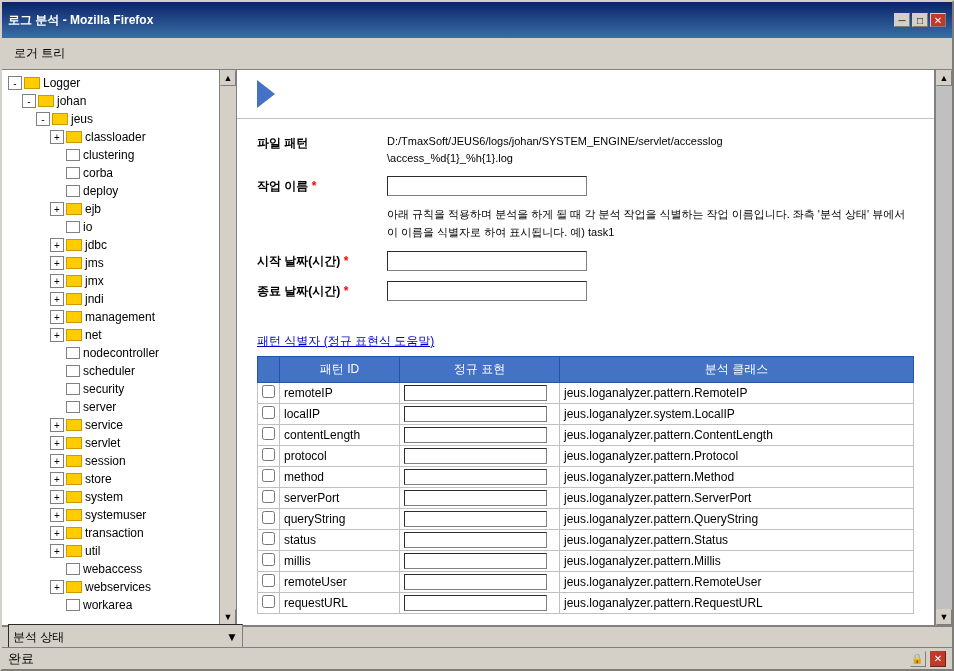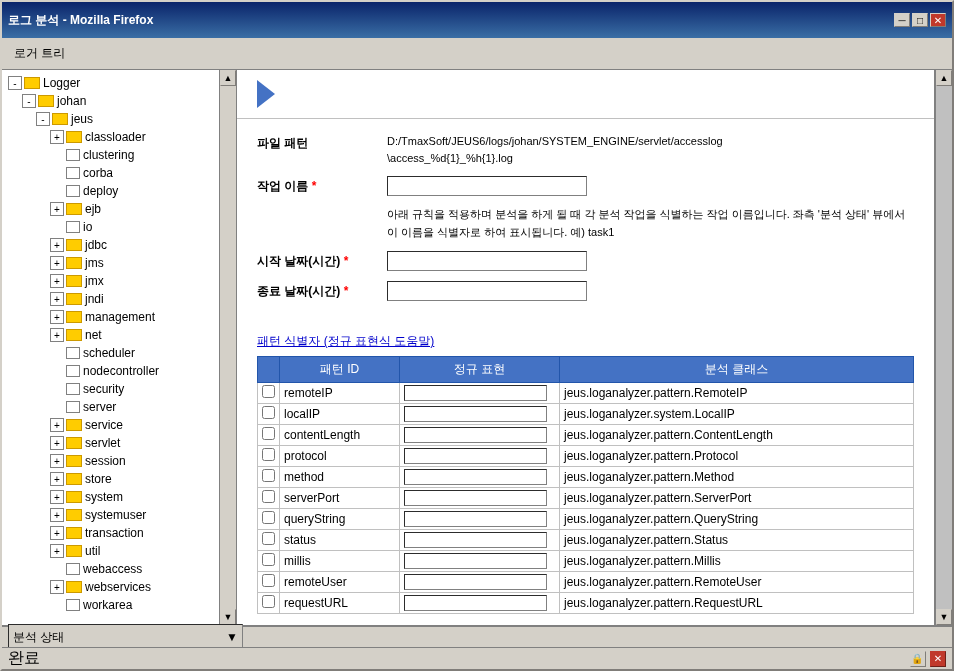--- a/index.html
+++ b/index.html
@@ -225,21 +225,21 @@
     
     .bottom-bar {
       height: 22px;
       background: #d4d0c8;
       border-top: 1px solid #808080;
       display: flex;
       align-items: center;
       justify-content: space-between;
       padding: 0 6px;
     }
-    .status-text { font-size: 16px; font-family: Liberation Serif, serif; }
+    .status-text { font-size: 13px; font-family: Liberation Serif, serif; }
     .bottom-icons { display: flex; gap: 4px; align-items: center; }
     .bottom-icon {
       width: 16px; height: 16px;
       display: flex; align-items: center; justify-content: center;
       background: #d4d0c8;
       border: 1px outset #d4d0c8;
       font-size: 10px;
     }
     .scroll-area {
       width: 18px;
@@ -394,27 +394,27 @@
           <div class="tree-item">
             <span style="display:inline-block; width:46px;"></span>
             <span class="expand-btn">+</span>
             <span class="folder-icon"></span>
             <span class="tree-label">net</span>
           </div>
 
           <div class="tree-item">
             <span style="display:inline-block; width:64px;"></span>
             <span class="file-icon"></span>
+            <span class="tree-label">nodecontroller</span>
+          </div>
+
+          <div class="tree-item">
+            <span style="display:inline-block; width:64px;"></span>
+            <span class="file-icon"></span>
             <span class="tree-label">scheduler</span>
-          </div>
-
-          <div class="tree-item">
-            <span style="display:inline-block; width:64px;"></span>
-            <span class="file-icon"></span>
-            <span class="tree-label">nodecontroller</span>
           </div>
 
           <div class="tree-item">
             <span style="display:inline-block; width:64px;"></span>
             <span class="file-icon"></span>
             <span class="tree-label">security</span>
           </div>
 
           <div class="tree-item">
             <span style="display:inline-block; width:64px;"></span>

